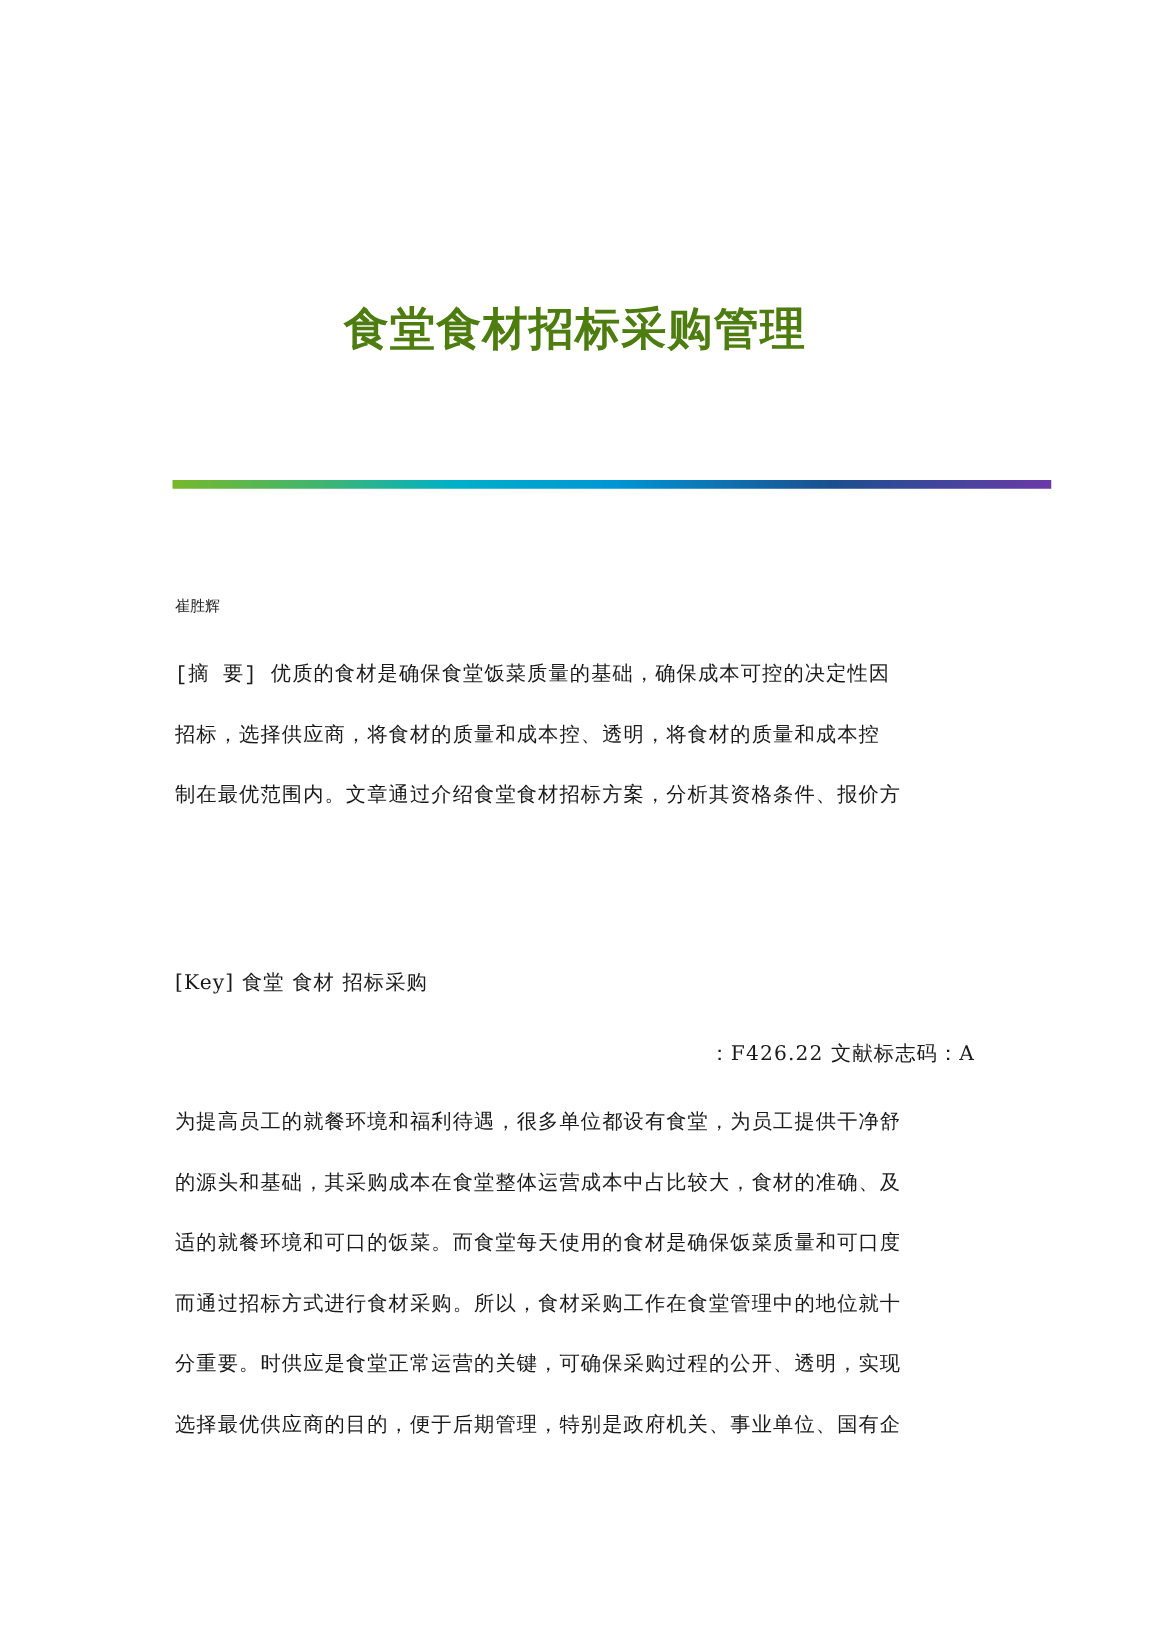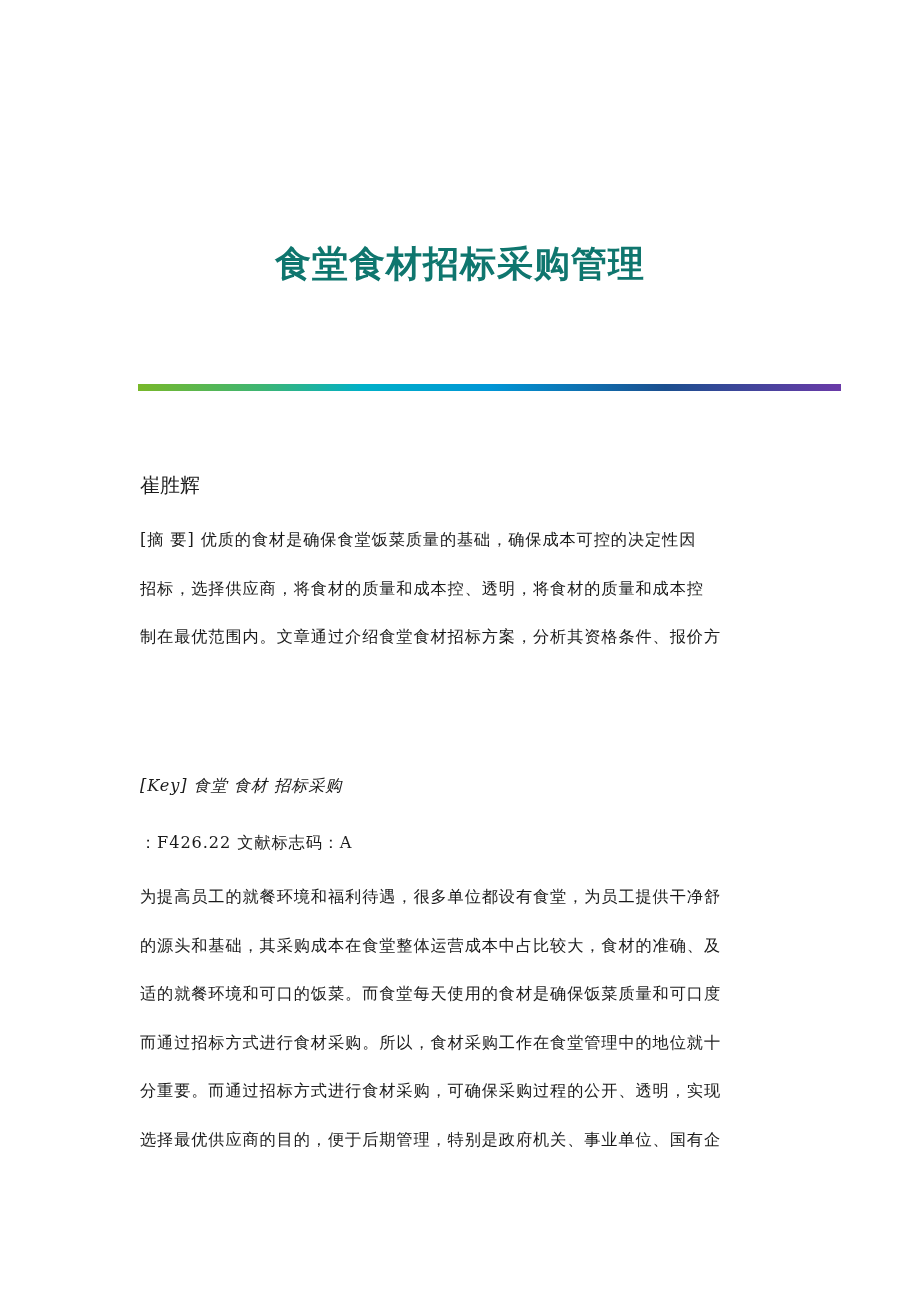--- a/index.html
+++ b/index.html
@@ -18,55 +18,55 @@
     .title {
       position: absolute;
       left: 0;
       top: 214px;
       width: 920px;
       text-align: center;
       font-size: 36px;
       font-weight: bold;
       letter-spacing: 1px;
       line-height: 52px;
-      color: #0f766e;
+      color: #4d7c0f;
       font-family: "DejaVu Sans", "Liberation Sans", sans-serif;
     }
     .divider {
       position: absolute;
       left: 138px;
       top: 384px;
       width: 703px;
       height: 7px;
       background: linear-gradient(to right, #78b82a 0%, #3bb575 18%, #00b0c8 32%, #0096d6 50%, #1b4f8f 75%, #6a3aa8 100%);
     }
     .author {
       position: absolute;
       left: 140px;
       top: 473px;
-      font-size: 20px;
+      font-size: 12px;
       line-height: 24px;
     }
     .para {
       position: absolute;
       left: 140px;
       width: 640px;
       font-size: 16.2px;
       letter-spacing: 0.9px;
     }
     .line {
       display: block;
       height: 24px;
       line-height: 24px;
       white-space: nowrap;
     }
     .abstract { top: 528px; }
-    .abstract .line { margin-bottom: 24.5px; }
-    .keywords { top: 774px; font-style: italic; }
-    .classification { top: 831px; }
+    .abstract .line { margin-bottom: 24.5px; font-family: Liberation Mono, monospace; }
+    .keywords { top: 774px; }
+    .classification { top: 831px; text-align: right; }
     .body-text { top: 885px; }
     .body-text .line { margin-bottom: 24.6px; }
   </style>
 </head>
 <body>
 
 <div>
   <h1 class="title">食堂食材招标采购管理</h1>
 
   <div class="divider"></div>
@@ -85,16 +85,16 @@
 
   <div class="para classification">
     <span class="line">：F426.22 文献标志码：A</span>
   </div>
 
   <div class="para body-text">
     <span class="line">为提高员工的就餐环境和福利待遇，很多单位都设有食堂，为员工提供干净舒</span>
     <span class="line">的源头和基础，其采购成本在食堂整体运营成本中占比较大，食材的准确、及</span>
     <span class="line">适的就餐环境和可口的饭菜。而食堂每天使用的食材是确保饭菜质量和可口度</span>
     <span class="line">而通过招标方式进行食材采购。所以，食材采购工作在食堂管理中的地位就十</span>
-    <span class="line">分重要。而通过招标方式进行食材采购，可确保采购过程的公开、透明，实现</span>
+    <span class="line">分重要。时供应是食堂正常运营的关键，可确保采购过程的公开、透明，实现</span>
     <span class="line">选择最优供应商的目的，便于后期管理，特别是政府机关、事业单位、国有企</span>
   </div>
 </div>
 
 </body></html>

